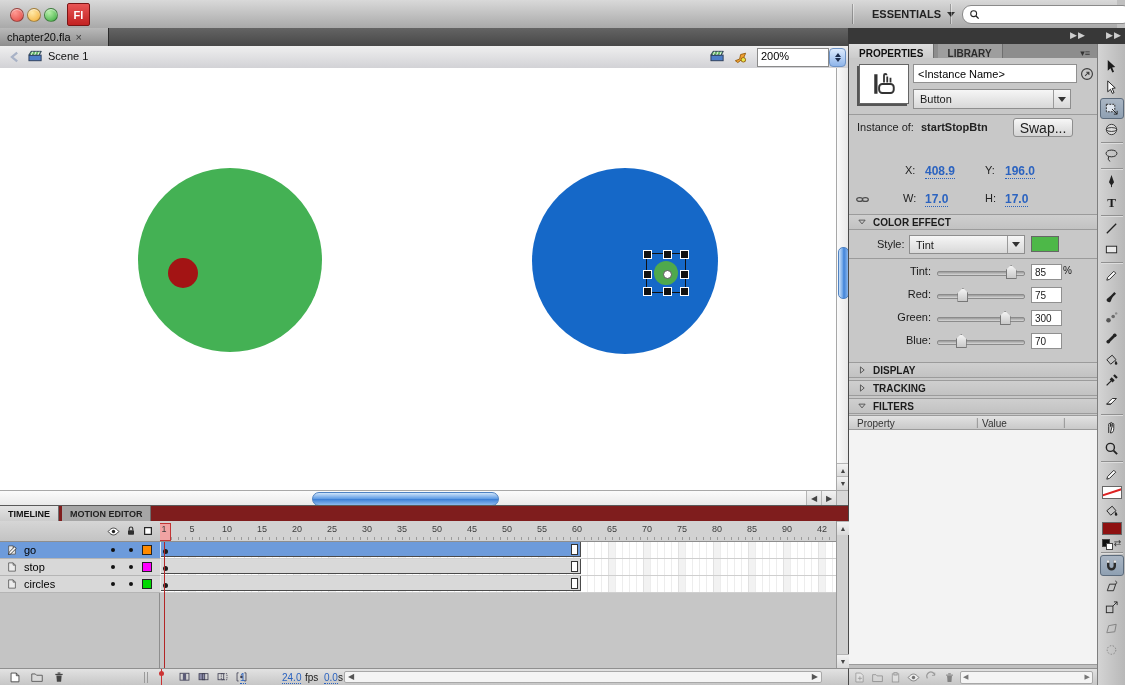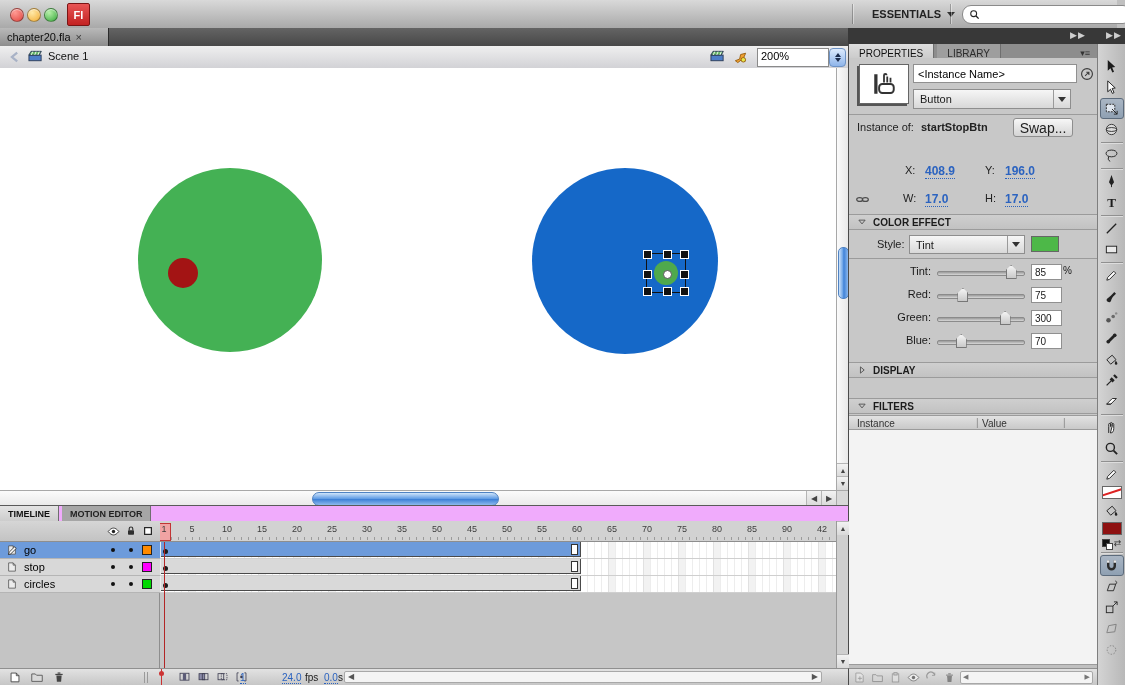--- a/index.html
+++ b/index.html
@@ -45,21 +45,21 @@
   .hthumb{left:312px;top:1px;width:185px;height:12px;border-radius:7px;border:1px solid #4f82c2;
           background:linear-gradient(#cfe4fa,#5f9be4 48%,#3c7fd6 52%,#8db9ee);}
   .hsb-btn{top:0;width:14px;height:15px;background:linear-gradient(#f2f2f2,#d9d9d9);border-left:1px solid #b5b5b5;display:flex;align-items:center;justify-content:center;font-size:8px;color:#444;}
   .vscroll{left:836px;top:68px;width:12px;height:422px;background:linear-gradient(90deg,#fbfbfb,#e7e7e7);border-left:1px solid #a8a8a8;}
   .vthumb{left:1px;top:179px;width:9px;height:50px;border-radius:5px;border:1px solid #4f82c2;
           background:linear-gradient(90deg,#cfe4fa,#5f9be4 48%,#3c7fd6 52%,#8db9ee);}
   .vsb-btn{left:0;width:12px;height:13px;background:linear-gradient(#f2f2f2,#d9d9d9);border-top:1px solid #b5b5b5;display:flex;align-items:center;justify-content:center;font-size:7px;color:#444;}
   .corner{left:836px;top:490px;width:12px;height:15px;background:#d8d8d8;border-top:1px solid #a8a8a8;border-left:1px solid #a8a8a8;}
   
   .props-tabs{left:848px;top:44px;width:249px;height:18px;background:#8d8d8d;border-left:1px solid #4a4a4a;border-bottom:1px solid #7a7a7a;}
-  .ptab{height:18px;display:inline-flex;align-items:center;padding:0 10px;font-size:10px;font-weight:normal;}
+  .ptab{height:18px;display:inline-flex;align-items:center;padding:0 10px;font-size:10px;font-weight:bold;}
   .ptab.on{background:linear-gradient(#dedede,#c6c6c6);color:#101010;border-right:1px solid #6f6f6f;}
   .ptab.off{background:#9e9e9e;color:#2c2c2c;border-right:1px solid #6f6f6f;}
   .pmenu{right:8px;top:4px;color:#333;font-size:9px;}
   .props{left:848px;top:58px;width:249px;height:606px;background:#c8c8c8;border-left:1px solid #4a4a4a;box-sizing:border-box;}
   .pfield{background:#fff;border:1px solid #909090;font-size:11px;font-family:"Liberation Sans",sans-serif;padding:0 4px;box-sizing:border-box;}
   .iconbox{left:10px;top:6px;width:48px;height:38px;background:#fff;border:1px solid #666;box-shadow:-2px 2px 0 #555;display:flex;align-items:center;justify-content:center;}
   .pselect{background:linear-gradient(#f6f6f6,#d8d8d8);border:1px solid #8e8e8e;display:flex;align-items:center;font-size:11px;}
   .pselect .lbl{flex:1;padding:0 6px;}
   .pselect .arr{width:16px;align-self:stretch;border-left:1px solid #9a9a9a;display:flex;align-items:center;justify-content:center;}
   .pbtn{background:linear-gradient(#f7f7f7,#d4d4d4);border:1px solid #8e8e8e;border-radius:3px;font-size:14px;display:flex;align-items:center;justify-content:center;color:#222;}
@@ -85,21 +85,21 @@
   .tool{width:24px;height:21px;display:flex;align-items:center;justify-content:center;border-radius:3px;}
   .tool.on{background:linear-gradient(#aab6c4,#8fa0b2);border:1px solid #5c6b7c;box-sizing:border-box;}
   .tool.dis{opacity:.45;}
   .tdiv{width:22px;height:1px;background:#909090;box-shadow:0 1px 0 #dddddd;margin:2px 0;}
   .tswatch{width:18px;height:11px;border:1px solid #666;margin:1px 0;background:#fff;position:relative;overflow:hidden;}
   .tswatch.slash::after{content:"";position:absolute;left:-3px;top:4px;width:26px;height:2px;background:#d22;transform:rotate(-18deg);}
   .minirow{display:flex;gap:4px;align-items:center;height:14px;}
   .bwsq{width:6px;height:6px;background:#111;border:1px solid #444;position:relative;}
   .bwsq::after{content:"";position:absolute;left:3px;top:3px;width:5px;height:5px;background:#fff;border:1px solid #444;}
   
-  .tl-tabs{left:0;top:505px;width:848px;height:20px;background:#f0abfc;border-bottom:2px solid #a21caf;border-top:1px solid #5a5a5a;box-sizing:border-box;}
+  .tl-tabs{left:0;top:505px;width:848px;height:20px;background:#7f1d1d;border-bottom:2px solid #a21caf;border-top:1px solid #5a5a5a;box-sizing:border-box;}
   .tltab{height:15px;display:inline-flex;align-items:center;padding:0 8px;font-size:9px;font-weight:bold;vertical-align:top;}
   .tltab.on{background:linear-gradient(#e3e3e3,#cdcdcd);color:#111;border-right:1px solid #6f6f6f;}
   .tltab.off{background:#a6a6a6;color:#222;border-right:1px solid #6f6f6f;}
   .tl-body{left:0;top:521px;width:836px;height:147px;background:#c4c4c4;overflow:hidden;}
   .tl-left{left:0;top:0;width:160px;height:147px;background:#c4c4c4;border-right:1px solid #8e8e8e;box-sizing:border-box;}
   .tl-lhead{left:0;top:0;width:160px;height:21px;background:linear-gradient(#d6d6d6,#c3c3c3);border-bottom:1px solid #8e8e8e;box-sizing:border-box;}
   .lrow{position:relative;height:16px;background:#d8d8d8;border-bottom:1px solid #b5b5b5;}
   .lrow.sel{background:#6d9bdb;}
   .lrow .ic{position:absolute;left:6px;top:2px;}
   .lname{position:absolute;left:24px;top:2px;font-size:11px;color:#000;}
@@ -331,30 +331,38 @@
       </div>
 
     <div class="abs sect" style="top:304px">
       <span class="ic">
           <svg viewBox="0 0 16 16" width="10" height="10">
             <path d="M5.5 3v10l6-5Z" fill="none" stroke="#4c4c4c" stroke-width="1.4"></path>
           </svg>
         </span>
       <span>DISPLAY</span>
     </div>
+    <div class="abs sect" style="top:322px">
+      <span class="ic">
+          <svg viewBox="0 0 16 16" width="10" height="10">
+            <path d="M5.5 3v10l6-5Z" fill="none" stroke="#4c4c4c" stroke-width="1.4"></path>
+          </svg>
+        </span>
+      <span>TRACKING</span>
+    </div>
     <div class="abs sect" style="top:340px">
       <span class="ic">
           <svg viewBox="0 0 16 16" width="10" height="10">
             <path d="M3 5h10L8 11Z" fill="none" stroke="#4c4c4c" stroke-width="1.4"></path>
           </svg>
         </span>
       <span>FILTERS</span>
     </div>
     <div class="abs ftable-head">
-      <span class="abs" style="left:8px;top:2px">Instance</span>
+      <span class="abs" style="left:8px;top:2px">Property</span>
       <span class="abs" style="left:127px;top:1px;color:#8a8a8a">|</span>
       <span class="abs" style="left:133px;top:2px">Value</span>
       <span class="abs" style="left:214px;top:1px;color:#8a8a8a">|</span>
     </div>
     <div class="abs fwhite"></div>
   </div>
 
   <div class="abs bottombar">
     <span id="filterbar-icons" style="display:flex;gap:5px;align-items:center">
         <span class="ic" style="opacity: 0.55;">

